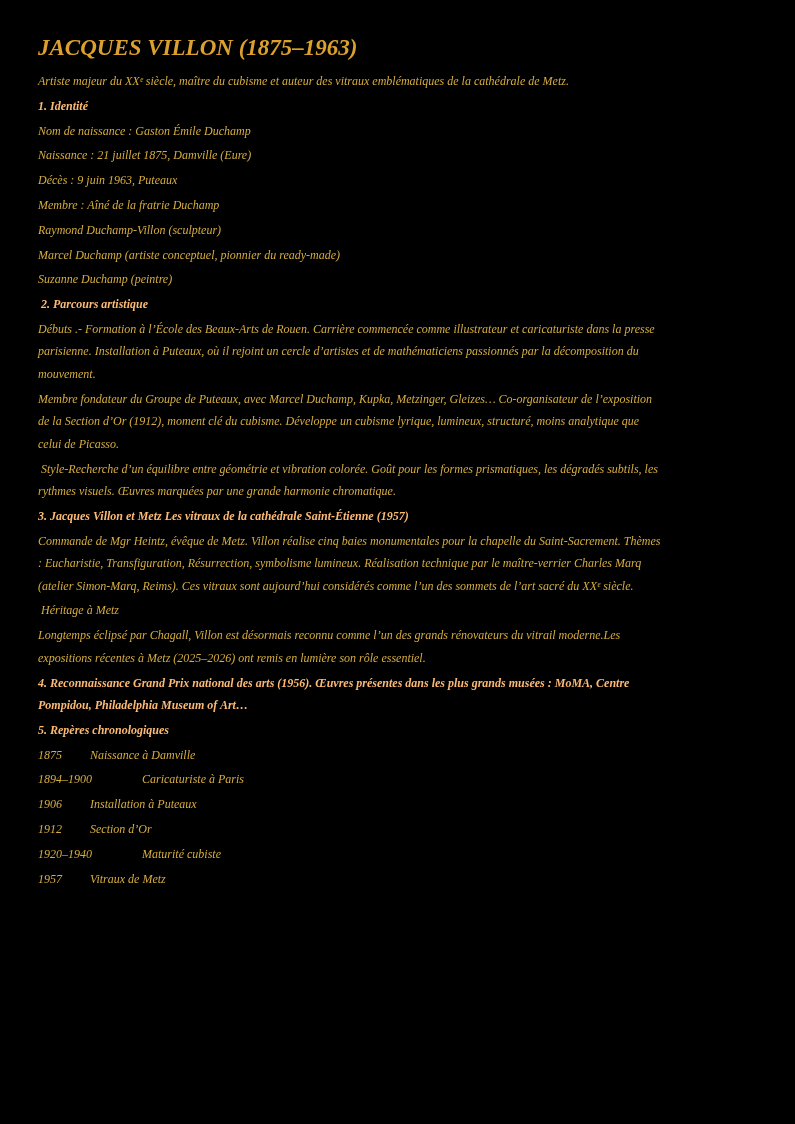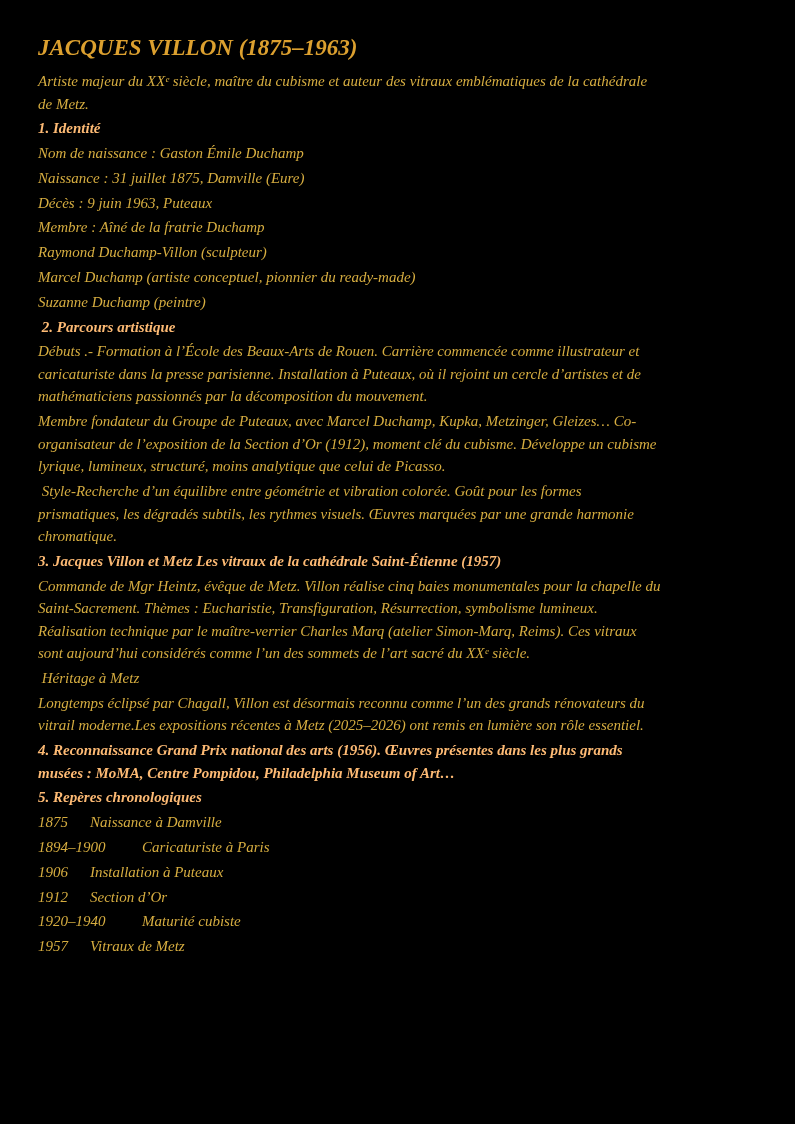--- a/index.html
+++ b/index.html
@@ -20,21 +20,21 @@
   }
   .doc-title {
     font-size: 23px;
     line-height: 30px;
     font-weight: bold;
     color: #DCA02F;
     margin: 0 0 7px 0;
     white-space: pre-wrap;
   }
   .body-line {
-    font-size: 15px;
+    font-size: 12px;
     line-height: 22.5px;
     color: #D6AD40;
     margin: 0 0 2.3px 0;
     white-space: pre-wrap;
   }
   .h {
     font-weight: bold;
     color: #fdba74;
   }
   .chrono {
@@ -47,21 +47,21 @@
 
 <div class="page">
 
   <h1 class="doc-title">JACQUES VILLON (1875–1963)</h1>
 
   <p class="body-line">Artiste majeur du XXᵉ siècle, maître du cubisme et auteur des vitraux emblématiques de la cathédrale de Metz.</p>
 
   <p class="body-line h">1. Identité</p>
 
   <p class="body-line">Nom de naissance : Gaston Émile Duchamp</p>
-  <p class="body-line">Naissance : 31 juillet 1875, Damville (Eure)</p>
+  <p class="body-line">Naissance : 21 juillet 1875, Damville (Eure)</p>
   <p class="body-line">Décès : 9 juin 1963, Puteaux</p>
   <p class="body-line">Membre : Aîné de la fratrie Duchamp</p>
   <p class="body-line">Raymond Duchamp-Villon (sculpteur)</p>
   <p class="body-line">Marcel Duchamp (artiste conceptuel, pionnier du ready-made)</p>
   <p class="body-line">Suzanne Duchamp (peintre)</p>
 
   <p class="body-line h"> 2. Parcours artistique</p>
 
   <p class="body-line">Débuts .- Formation à l’École des Beaux-Arts de Rouen. Carrière commencée comme illustrateur et caricaturiste dans la presse parisienne. Installation à Puteaux, où il rejoint un cercle d’artistes et de mathématiciens passionnés par la décomposition du mouvement.</p>
   <p class="body-line">Membre fondateur du Groupe de Puteaux, avec Marcel Duchamp, Kupka, Metzinger, Gleizes… Co-organisateur de l’exposition de la Section d’Or (1912), moment clé du cubisme. Développe un cubisme lyrique, lumineux, structuré, moins analytique que celui de Picasso.</p>

